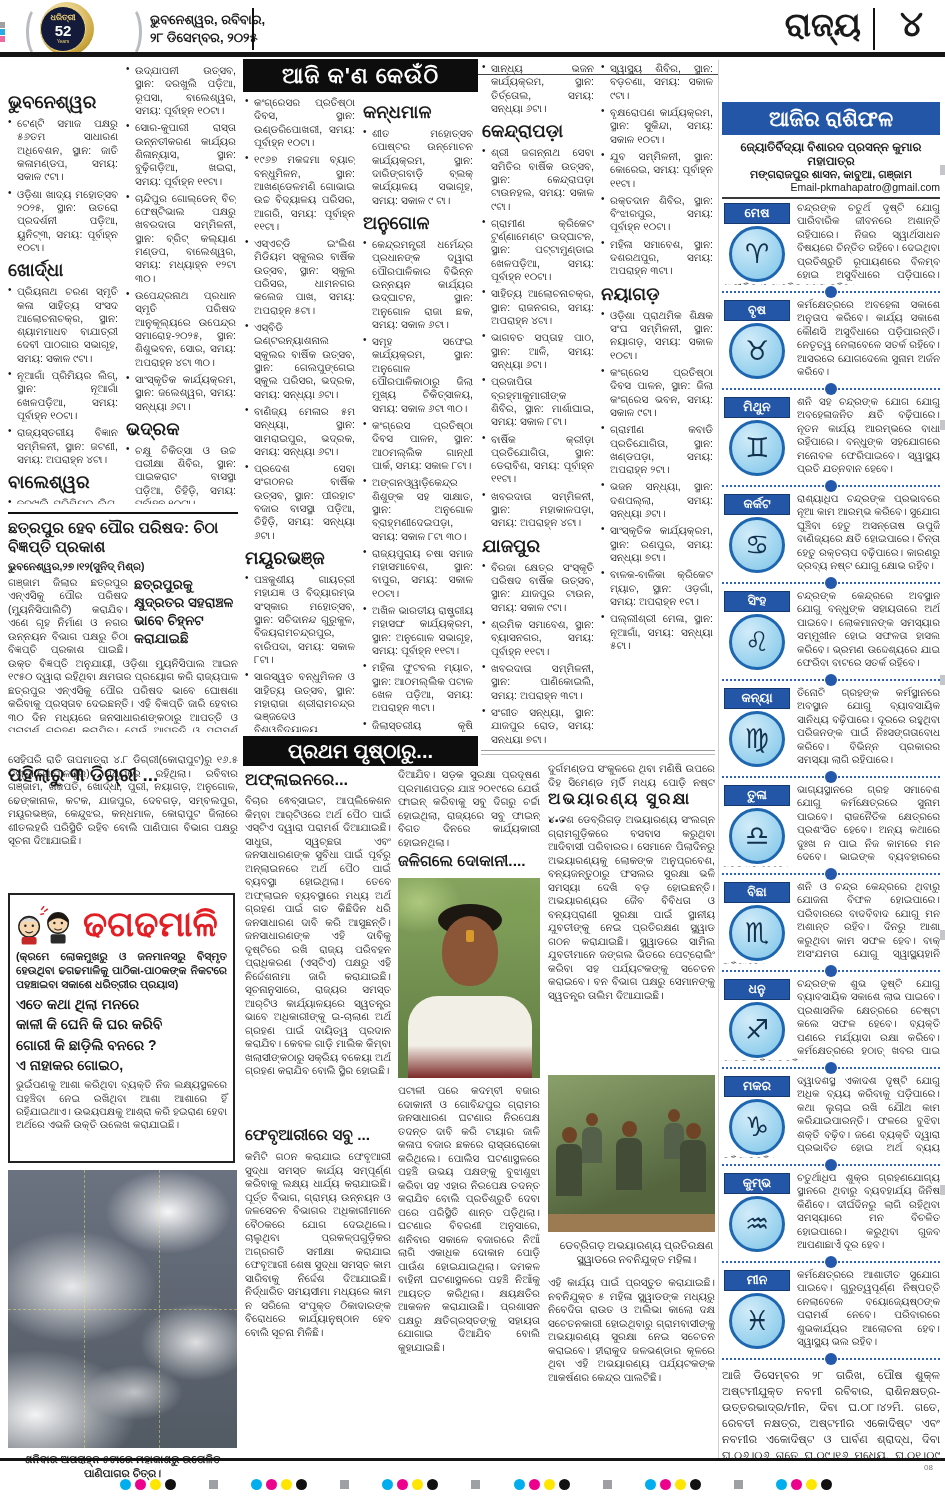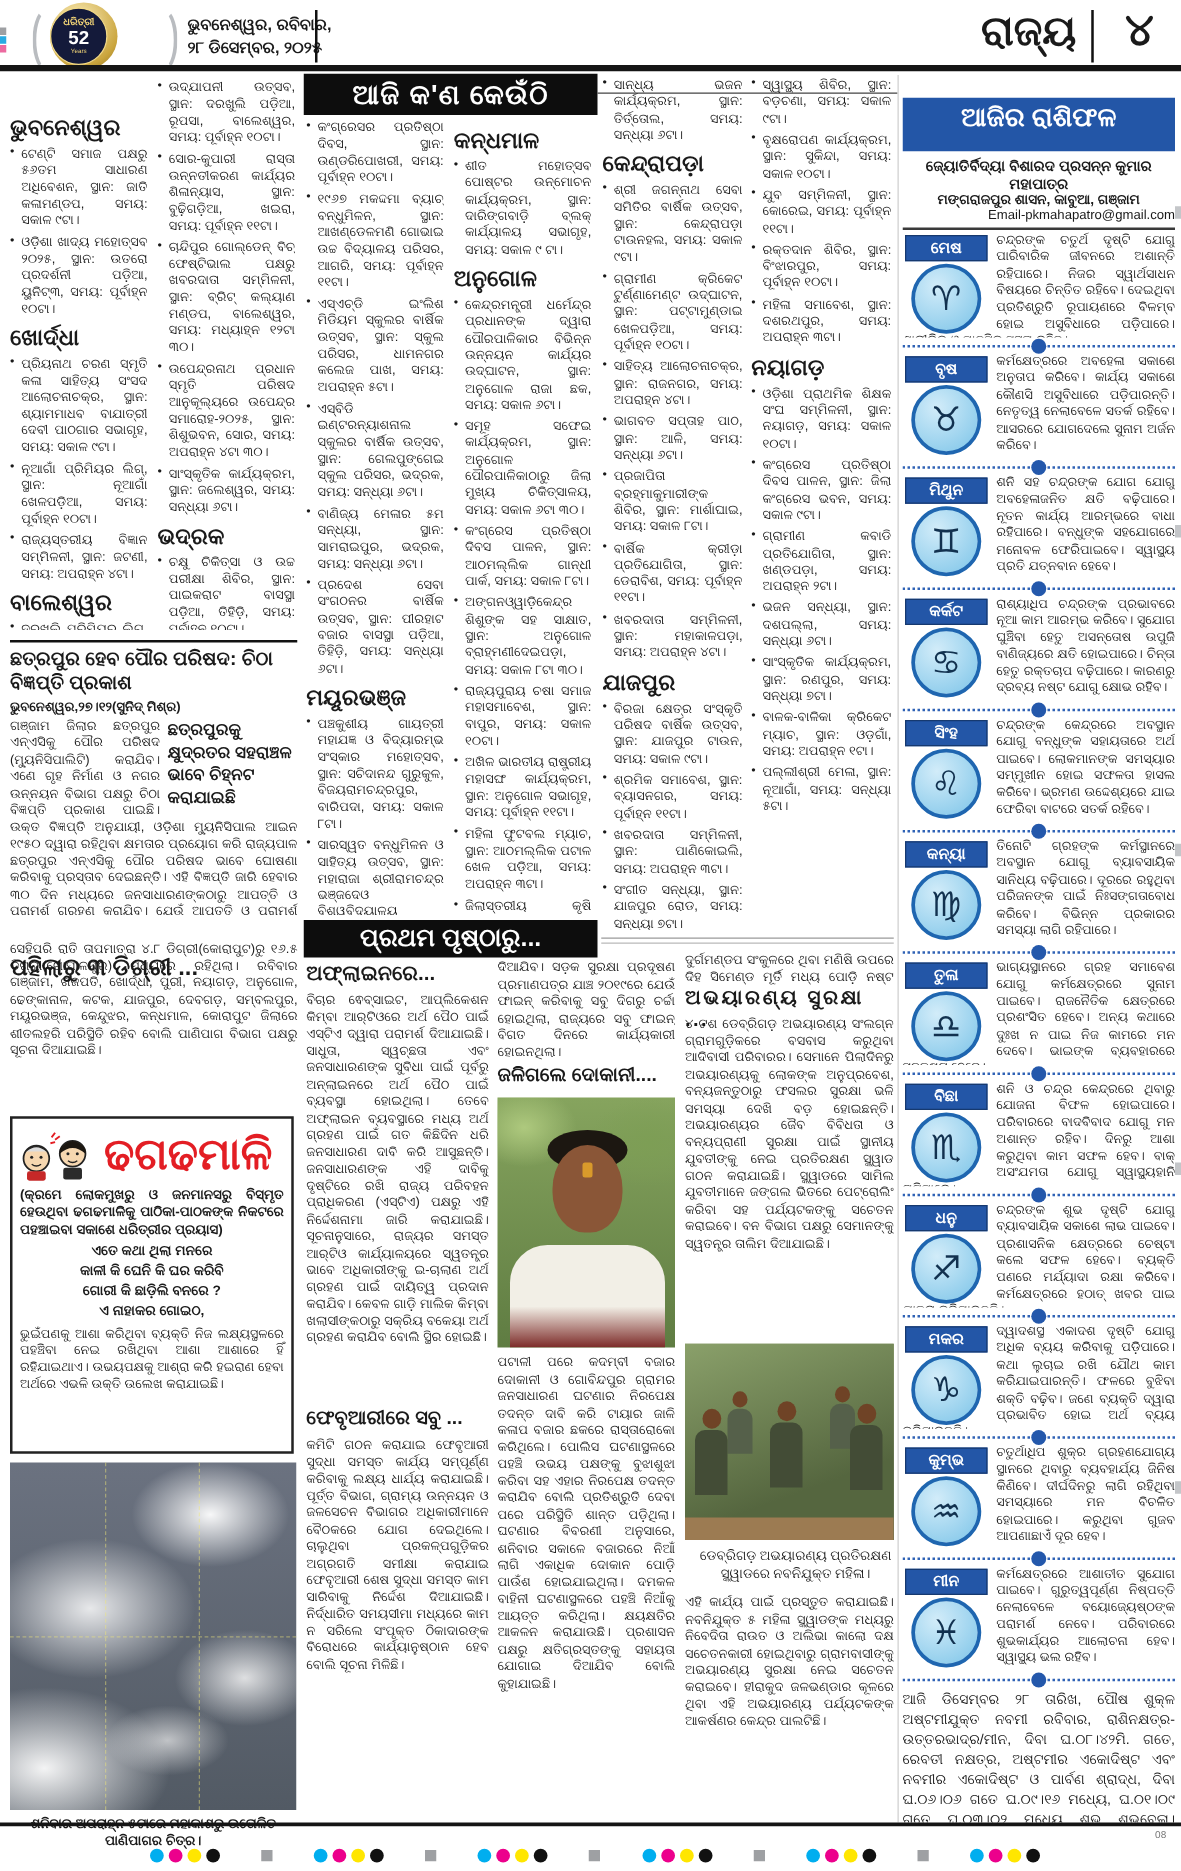--- a/index.html
+++ b/index.html
@@ -44,21 +44,21 @@
   .pullquote{float:right;width:104px;margin:0 0 4px 6px;font-weight:800;font-size:13.5px;line-height:1.35;}
   .btxt{font-size:10.4px;line-height:1.3;text-align:justify;}
   .fp1-banner{left:243px;top:736px;width:235px;height:30px;font-size:20px;line-height:30px;}
   .fp1-line{left:481px;top:750px;width:234px;height:1px;background:#9a9a9a;}
   .story-h{font-weight:800;font-size:16.5px;line-height:1.15;}
   
   .dhag{left:8px;top:893px;width:227px;height:270px;border:2px solid #222;padding:5px 6px;box-sizing:border-box;overflow:hidden;}
   .dhag-head{display:flex;align-items:center;}
   .dhag-title{color:#e31e24;font-size:35px;font-weight:800;flex:1;text-align:center;line-height:1;}
   .dhag-sub{font-weight:bold;font-size:10.8px;line-height:1.3;margin:3px 0;text-align:justify;}
-  .verse{font-weight:800;font-size:11px;text-align:center;line-height:1.45;}
+  .verse{font-weight:800;font-size:14px;line-height:1.45;}
   .dhag p{margin:3px 0;font-size:10.3px;line-height:1.3;text-align:justify;}
   
   .sat{left:8px;top:1170px;width:229px;height:278px;
      background:radial-gradient(90px 60px at 70% 15%,rgba(255,255,255,.95),rgba(255,255,255,0) 70%),
        radial-gradient(120px 80px at 28% 42%,rgba(255,255,255,.85),rgba(255,255,255,0) 70%),
        radial-gradient(80px 55px at 82% 62%,rgba(245,245,245,.85),rgba(255,255,255,0) 70%),
        radial-gradient(140px 90px at 12% 88%,rgba(252,252,252,.95),rgba(255,255,255,0) 72%),
        radial-gradient(70px 40px at 55% 80%,rgba(238,238,238,.7),rgba(255,255,255,0) 70%),
        linear-gradient(#6b7280,#525a64);}
   .sat .grid-v{position:absolute;top:0;bottom:0;width:0;border-left:1px dashed rgba(240,230,120,.45);}
@@ -76,21 +76,21 @@
   .photo-women{left:548px;top:1075px;width:167px;height:157px;overflow:hidden;
      background:linear-gradient(160deg,#8aa06a,#55663f 70%),linear-gradient(#7d9058,#4f5e39);}
   .pw-ground{position:absolute;left:0;bottom:0;width:100%;height:18px;background:#9c7b52;}
   .person{position:absolute;}
   .person .head{width:15px;height:16px;border-radius:50%;background:#6f4326;margin:0 auto;}
   .person .torso{width:26px;height:52px;border-radius:8px 8px 0 0;background:#434c36;margin-top:1px;}
   .person.small .head{width:12px;height:13px;}
   .person.small .torso{width:20px;height:36px;background:#55604a;}
   
   .horo{left:722px;top:78px;width:218px;height:1380px;overflow:hidden;}
-  .horo-banner{height:43px;font-size:21px;line-height:33px;background:#2356a7;color:#fff;font-weight:800;text-align:center;}
+  .horo-banner{height:33px;font-size:21px;line-height:33px;background:#2356a7;color:#fff;font-weight:800;text-align:center;margin-top:24px;}
   .astro1{font-weight:bold;font-size:11.8px;text-align:center;margin-top:5px;}
   .astro2{font-weight:bold;font-size:11px;text-align:center;}
   .astro-email{font-size:10.5px;text-align:right;}
   .horo-hr{border-top:2px solid #3a3a3a;margin:4px 0 2px;}
   .sign{height:84px;overflow:hidden;}
   .icn{float:left;width:70px;height:78px;margin:2px 5px 0 0;position:relative;}
   .badge{width:64px;height:19px;background:#2356a7;border:1px solid #16396f;color:#fff;font-weight:bold;
      font-size:12.5px;text-align:center;line-height:19px;margin-left:2px;}
   .circ{position:absolute;left:7px;top:23px;width:50px;height:50px;border-radius:50%;
      background:radial-gradient(circle at 35% 30%,#d2ecf9,#7cc4e8);border:3px solid #1f66b0;

